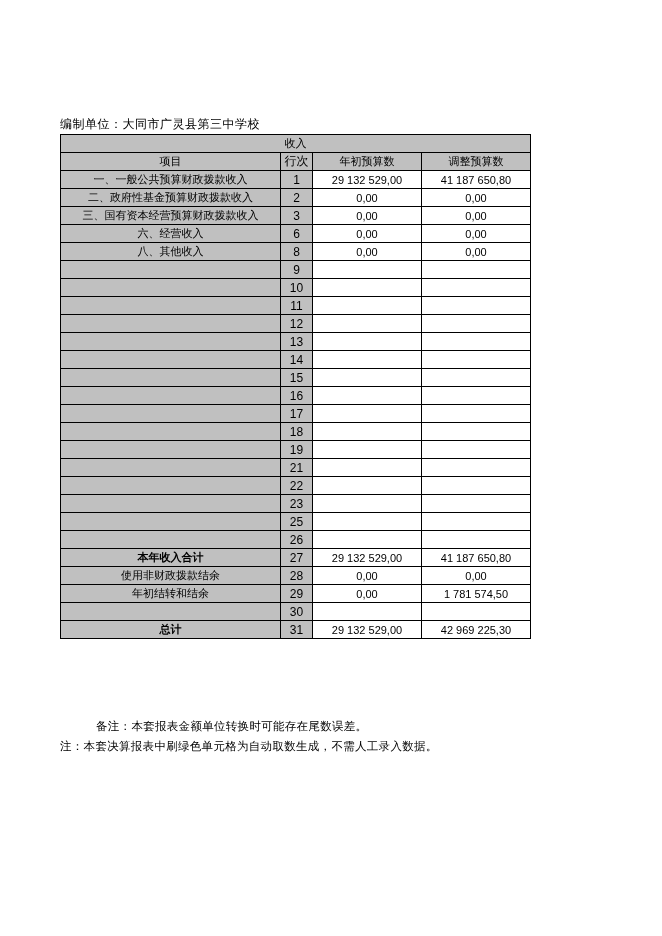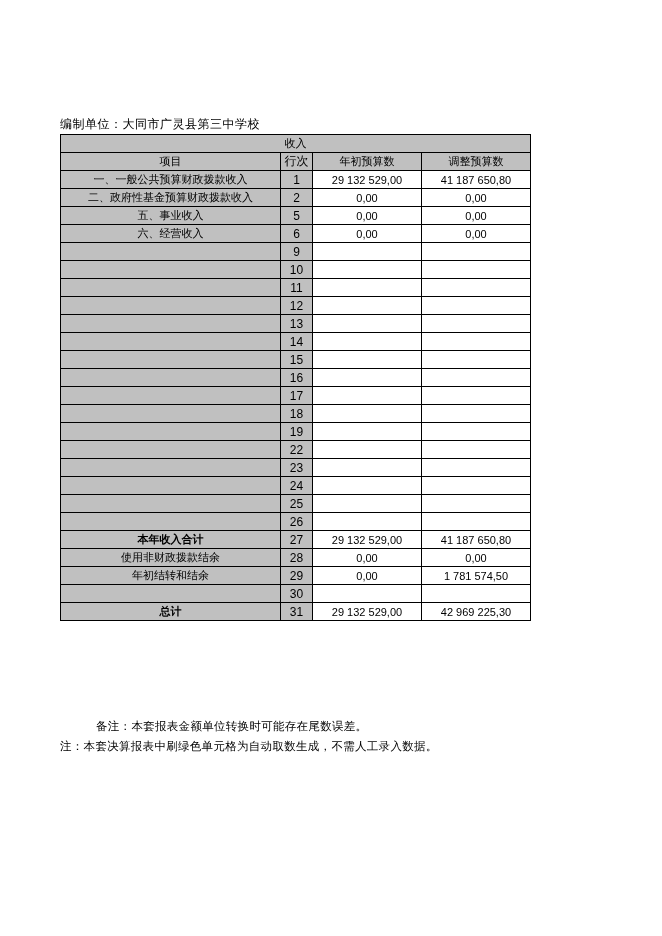--- a/index.html
+++ b/index.html
@@ -109,32 +109,38 @@
           <td class="white num">29   132   529,00</td>
           <td class="white num">41   187   650,80</td>
         </tr>
         <tr>
           <td class="grey left-pad">二、政府性基金预算财政拨款收入</td>
           <td class="grey tiny">2</td>
           <td class="white num">0,00</td>
           <td class="white num">0,00</td>
         </tr>
         <tr>
-          <td class="grey left-pad">五、事业收入</td>
-          <td class="grey tiny">5</td>
+          <td class="grey left-pad">三、国有资本经营预算财政拨款收入</td>
+          <td class="grey tiny">3</td>
           <td class="white num">0,00</td>
           <td class="white num">0,00</td>
         </tr>
         <tr>
           <td class="grey left-pad">六、经营收入</td>
           <td class="grey tiny">6</td>
           <td class="white num">0,00</td>
           <td class="white num">0,00</td>
         </tr>
         <tr>
+          <td class="grey left-pad">八、其他收入</td>
+          <td class="grey tiny">8</td>
+          <td class="white num">0,00</td>
+          <td class="white num">0,00</td>
+        </tr>
+        <tr>
           <td class="grey left-pad"></td>
           <td class="grey tiny">9</td>
           <td class="white num"></td>
           <td class="white num"></td>
         </tr>
         <tr>
           <td class="grey left-pad"></td>
           <td class="grey tiny">10</td>
           <td class="white num"></td>
           <td class="white num"></td>
@@ -188,33 +194,33 @@
           <td class="white num"></td>
         </tr>
         <tr>
           <td class="grey left-pad"></td>
           <td class="grey tiny">19</td>
           <td class="white num"></td>
           <td class="white num"></td>
         </tr>
         <tr>
           <td class="grey left-pad"></td>
+          <td class="grey tiny">21</td>
+          <td class="white num"></td>
+          <td class="white num"></td>
+        </tr>
+        <tr>
+          <td class="grey left-pad"></td>
           <td class="grey tiny">22</td>
           <td class="white num"></td>
           <td class="white num"></td>
         </tr>
         <tr>
           <td class="grey left-pad"></td>
           <td class="grey tiny">23</td>
-          <td class="white num"></td>
-          <td class="white num"></td>
-        </tr>
-        <tr>
-          <td class="grey left-pad"></td>
-          <td class="grey tiny">24</td>
           <td class="white num"></td>
           <td class="white num"></td>
         </tr>
         <tr>
           <td class="grey left-pad"></td>
           <td class="grey tiny">25</td>
           <td class="white num"></td>
           <td class="white num"></td>
         </tr>
         <tr>

